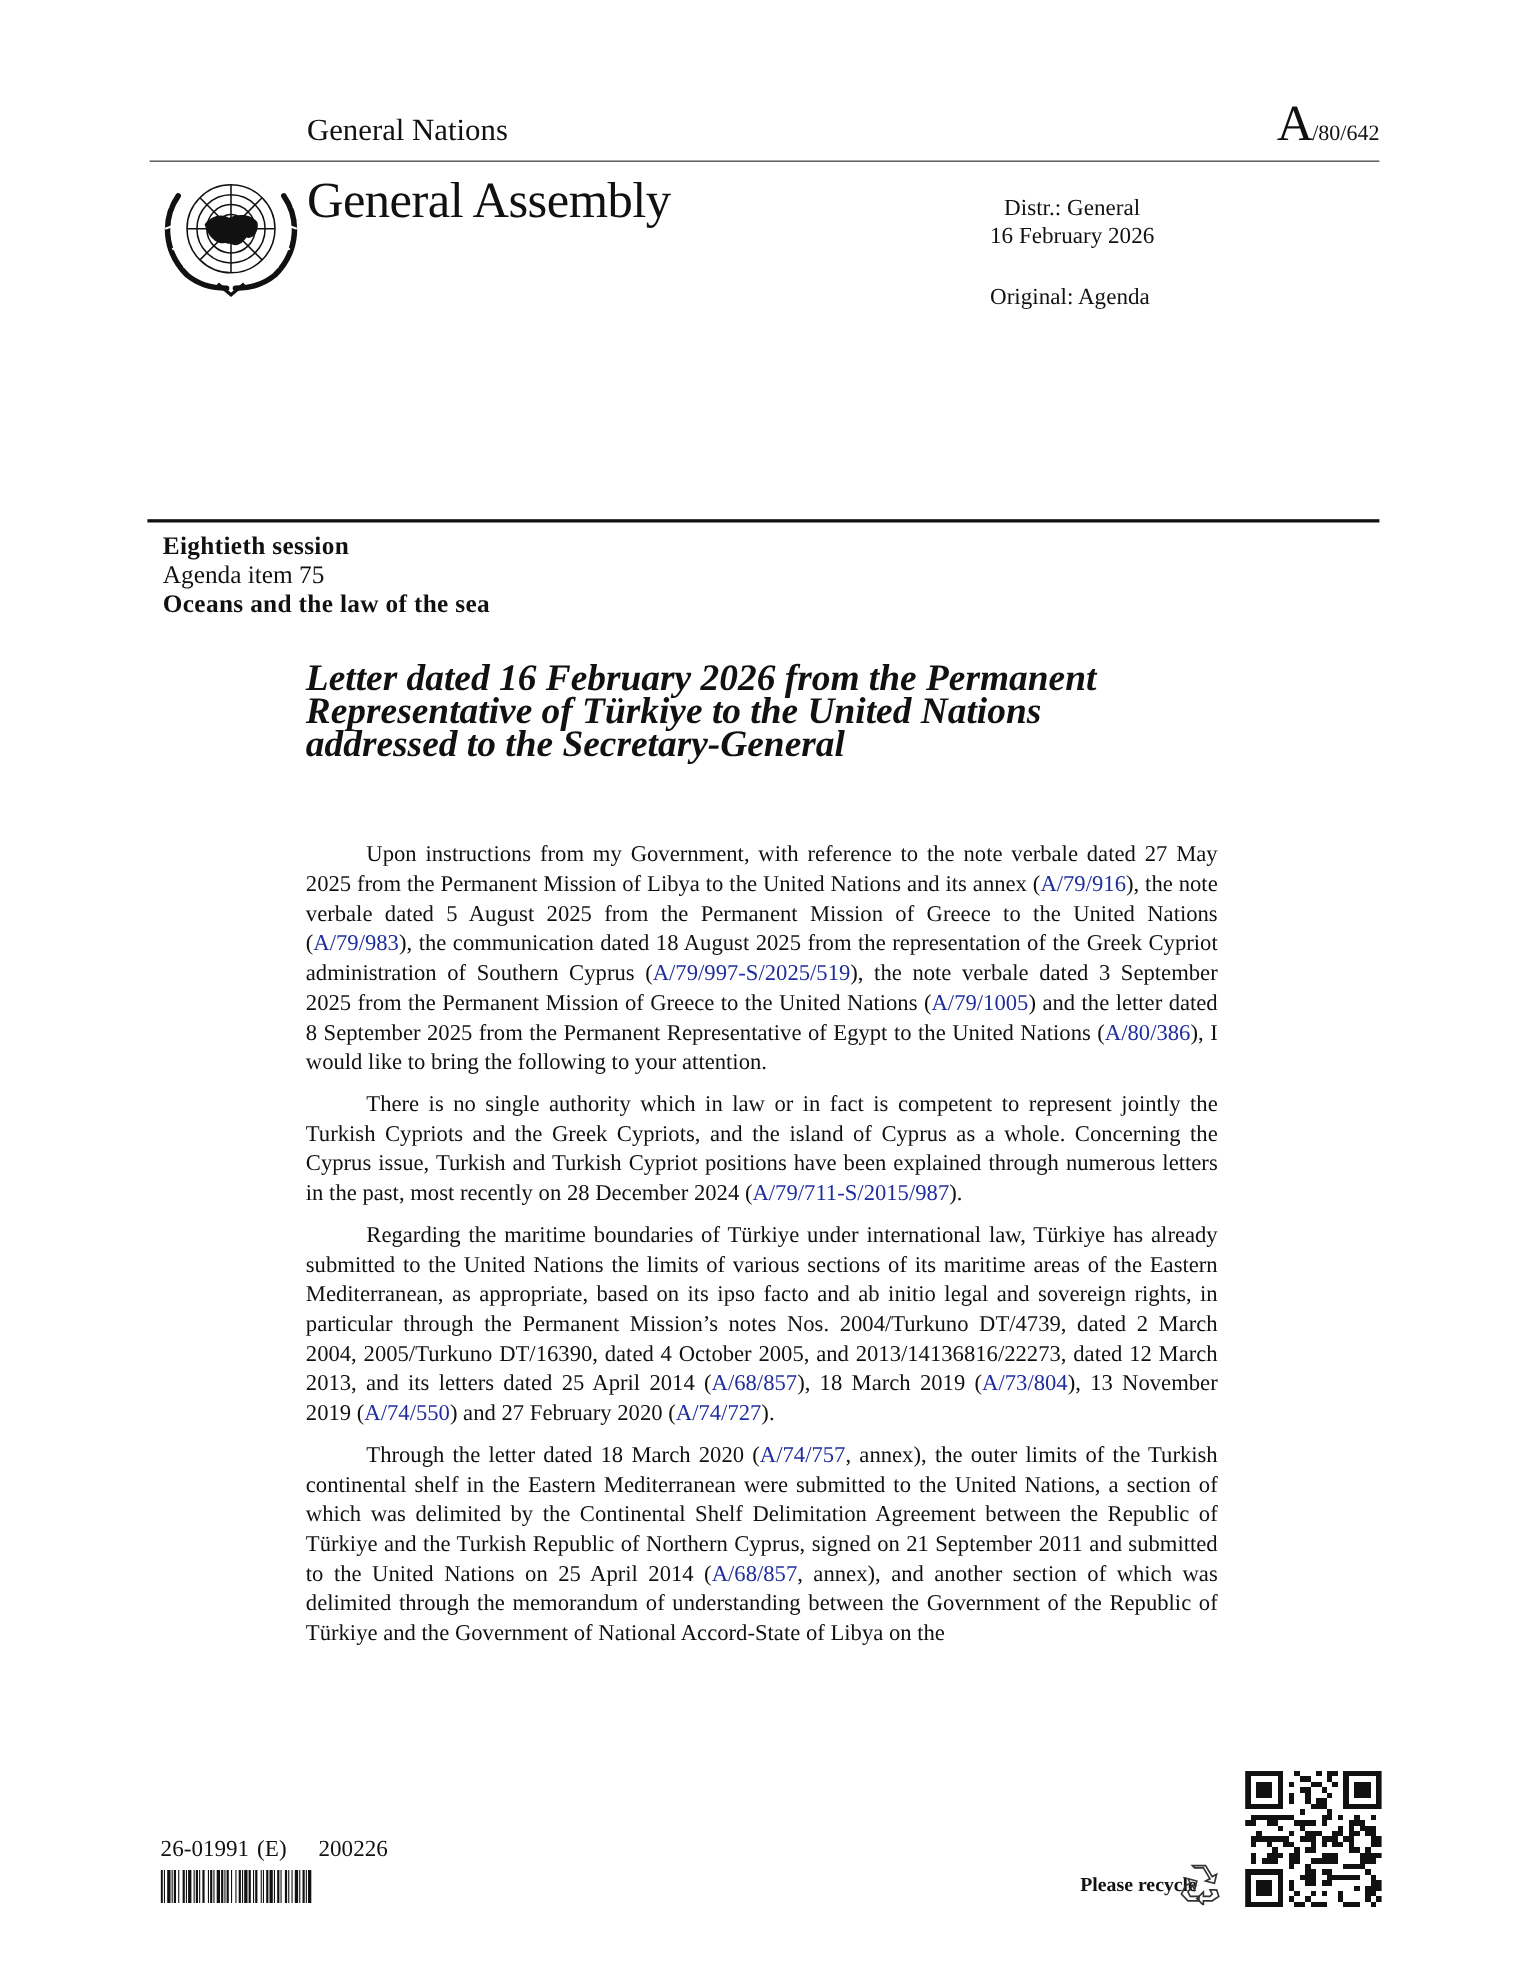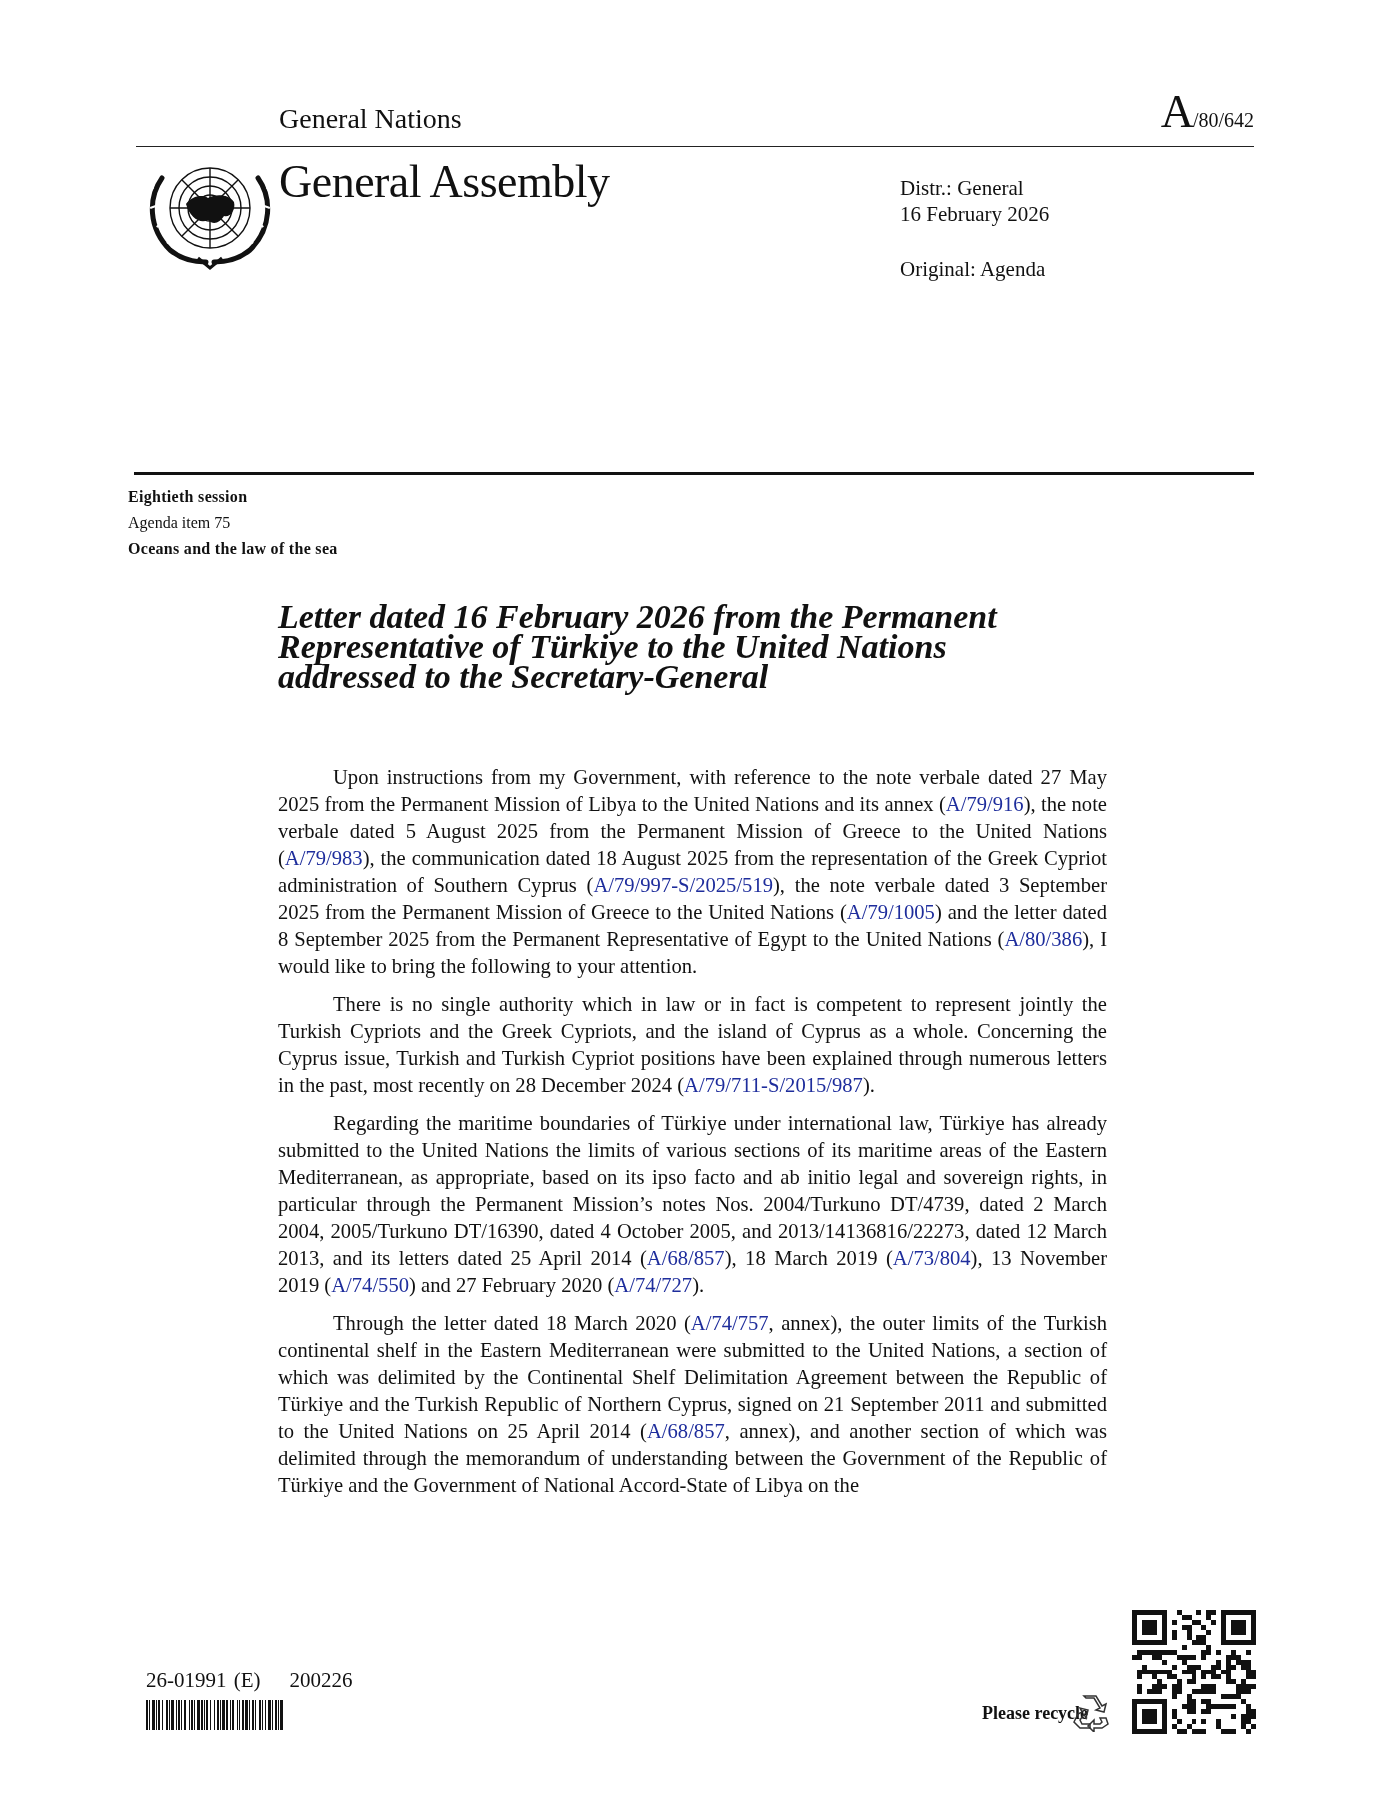--- a/index.html
+++ b/index.html
@@ -10,27 +10,27 @@
     .abs { position: absolute; }
 
     .un-label { left: 279px; top: 102px; font-size: 28px; line-height: 34px; }
     .symbol { right: 136px; top: 90px; font-size: 20px; line-height: 44px; white-space: nowrap; }
     .symbol .big { font-size: 46px; letter-spacing: -1px; }
     .rule-top { left: 136px; top: 146px; width: 1118px; height: 1px; background: #222; }
 
     .logo { left: 142px; top: 158px; width: 136px; height: 112px; }
     .ga-title { left: 279px; top: 156px; font-size: 46px; line-height: 52px; font-weight: normal; letter-spacing: -0.5px; }
 
-    .distr { left: 900px; top: 175px; font-size: 21px; line-height: 26px; }
+    .distr { left: 900px; top: 175px; font-size: 21px; line-height: 26px; text-align: center; }
     .distr div { white-space: nowrap; }
     .orig { left: 900px; top: 256px; font-size: 21px; line-height: 26px; }
 
     .rule-thick { left: 134px; top: 472px; width: 1120px; height: 3px; background: #111; }
 
-    .session { left: 128px; top: 484px; font-size: 16px; line-height: 26px; }
+    .session { left: 148px; top: 484px; font-size: 23px; line-height: 26px; }
     .session .b { font-weight: bold; letter-spacing: 0.3px; }
 
     .doc-title {
       left: 278px; top: 602px; width: 800px;
       font-size: 34px; line-height: 30px; font-weight: bold; font-style: italic;
     }
 
     .body-col { left: 278px; top: 723px; width: 829px; margin-top: 41px; }
     .para {
       font-size: 20.6px; line-height: 27px; text-align: justify; text-indent: 55px;

